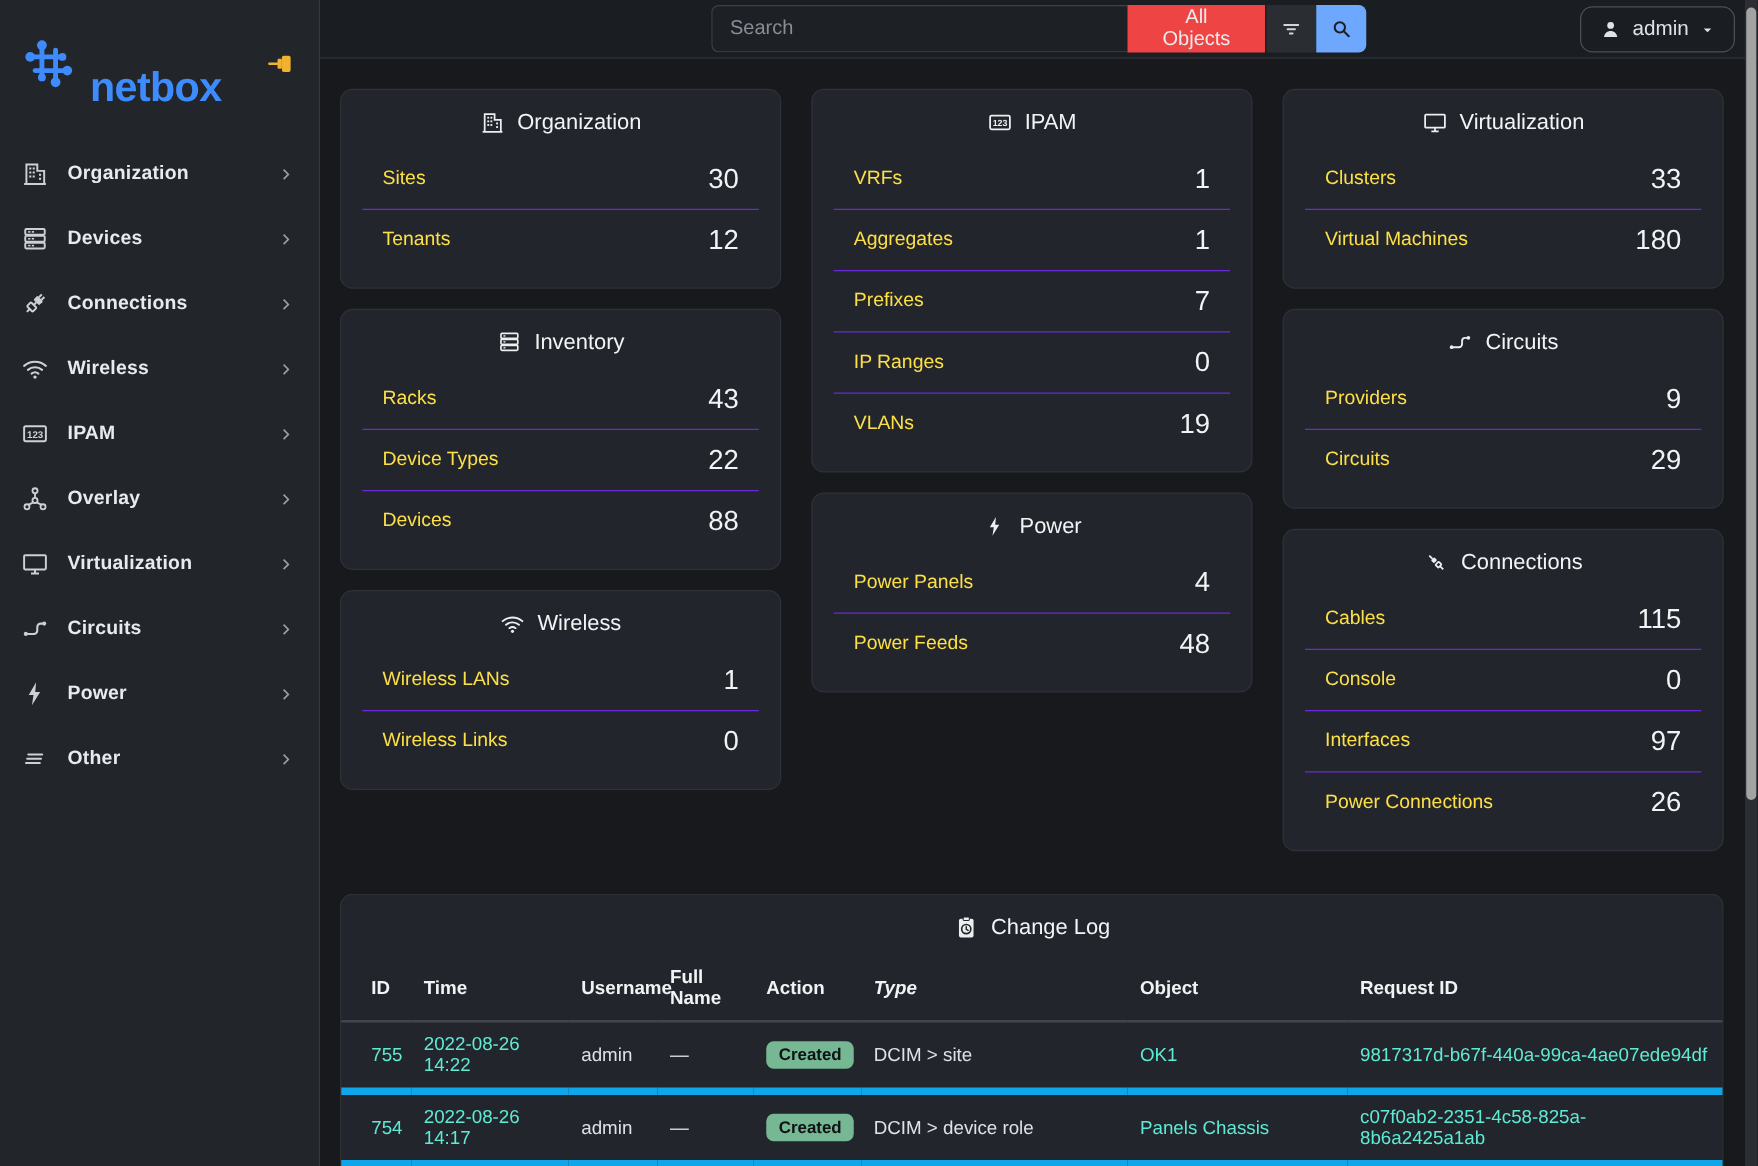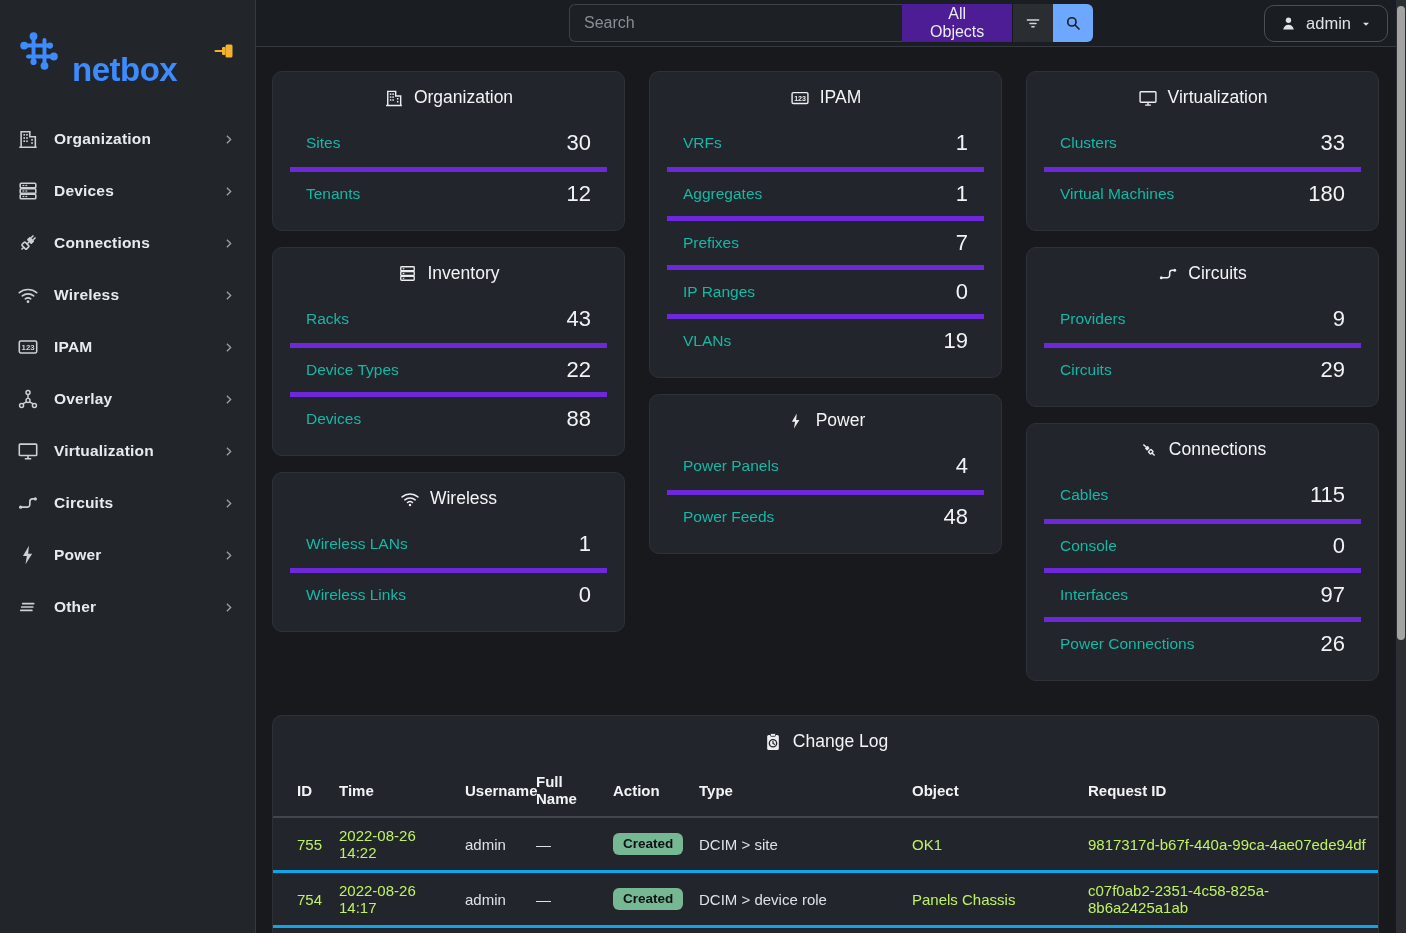--- a/index.html
+++ b/index.html
@@ -20,21 +20,21 @@
   .mi-chev { margin-left:auto; color:#9aa1a8; display:grid; place-items:center; }
 
   
   .topbar { position:absolute; left:256px; top:0; right:0; height:47px; background:#1a1d21;
     border-bottom:1px solid #36393f; display:flex; align-items:center; }
   .search-group { display:flex; height:38px; width:524px; margin:0 auto; }
   .search-input { width:337px; background:#1d2025; border:1px solid #3d4248; border-right:none;
     border-radius:6px 0 0 6px; color:#ec4899; font-size:16px; padding:0 14px; outline:none;
     font-family:"Liberation Sans", sans-serif; }
   .search-input::placeholder { color:#878e96; }
-  .objtype-btn { background:#4c1d95; border:none; color:#e9ecef; font-size:16px; padding:0 17px;
+  .objtype-btn { background:#ef4444; border:none; color:#e9ecef; font-size:16px; padding:0 17px;
     cursor:pointer; font-family:"Liberation Sans", sans-serif; }
   .filter-btn { background:#2a2e33; border:none; border-left:1px solid #17191d; width:42px;
     display:grid; place-items:center; cursor:pointer; color:#d2d6da; }
   .go-btn { background:#6ea8fe; border:none; width:40px; border-radius:0 6px 6px 0;
     display:grid; place-items:center; cursor:pointer; color:#1c1f23; }
   .user-btn { position:absolute; right:18px; top:5px; height:37px; display:flex; align-items:center;
     gap:9px; background:transparent; border:1px solid #4a5056; border-radius:10px; padding:0 15px;
     color:#dfe3e7; font-size:16.5px; cursor:pointer; font-family:"Liberation Sans", sans-serif; }
 
   
@@ -43,35 +43,35 @@
   .columns { display:flex; gap:24px; width:1107px; }
   .col { width:353px; display:flex; flex-direction:column; gap:16px; }
 
   .card { background:#22252b; border:1px solid #2e3238; border-radius:10px; }
   .card-header { display:flex; align-items:center; justify-content:center; gap:10px;
     padding:15px 16px 6px; color:#f2f4f6; font-size:17.5px; }
   .card-header .hicon { width:20px; height:20px; color:#eceef0; display:grid; place-items:center; }
   .card-rows { padding:4px 17px 14px; }
   .stat-row { display:flex; justify-content:space-between; align-items:center;
     min-height:49px; padding:4px 16px; cursor:pointer; }
-  .stat-row + .stat-row { border-top:5px solid #6d28d9; }
-  .stat-label { font-size:15.5px; color:#14b8a6; }
+  .stat-row + .stat-row { border-top:1px solid #6d28d9; }
+  .stat-label { font-size:15.5px; color:#fde047; }
   .stat-value { font-size:22px; color:#f1f3f5; line-height:1; }
 
   
   .changelog { width:1107px; margin-top:34px; border-radius:10px 10px 0 0; border-bottom:none; }
   .changelog .card-header { padding:15px 16px 12px; }
   table { width:100%; border-collapse:collapse; font-size:15px; color:#dee2e6; table-layout:fixed; }
   th { text-align:left; font-weight:700; color:#f1f3f5; padding:9px 10px; border-bottom:2px solid #42464c; }
   td { padding:9px 10px; vertical-align:middle; }
-  tbody tr + tr td { border-top:3px solid #0ea5e9; }
+  tbody tr + tr td { border-top:6px solid #0ea5e9; }
   th:first-child, td:first-child { padding-left:24px;margin-left:40px; }
   .c-id{width:56px;} .c-time{width:126px;} .c-user{width:71px;} .c-full{width:77px;}
-  .c-act{width:86px;} .c-type{width:213px;} .c-obj{width:176px;}
-  a.lnk { color:#bef264; text-decoration:none; cursor:pointer;text-align:center; }
+  .c-act{width:86px;} .c-type{width:213px;font-style:italic;} .c-obj{width:176px;}
+  a.lnk { color:#5eead4; text-decoration:none; cursor:pointer;text-align:center; }
   .badge-created { display:inline-block; background:#76b893; color:#0e1215; font-size:13.5px;
     font-weight:700; padding:3px 10px 4px; border-radius:6px; }
 
   
   .vscrollbar { position:absolute; right:0; top:0; width:10px; height:100%; background:#2b2e33; z-index:9; }
   .vscroll-thumb { position:absolute; left:1px; right:1px; top:6px; height:634px;
     background:#a3a3a3; border-radius:4px; cursor:pointer; }
 
   svg { display:block; }
 </style>

